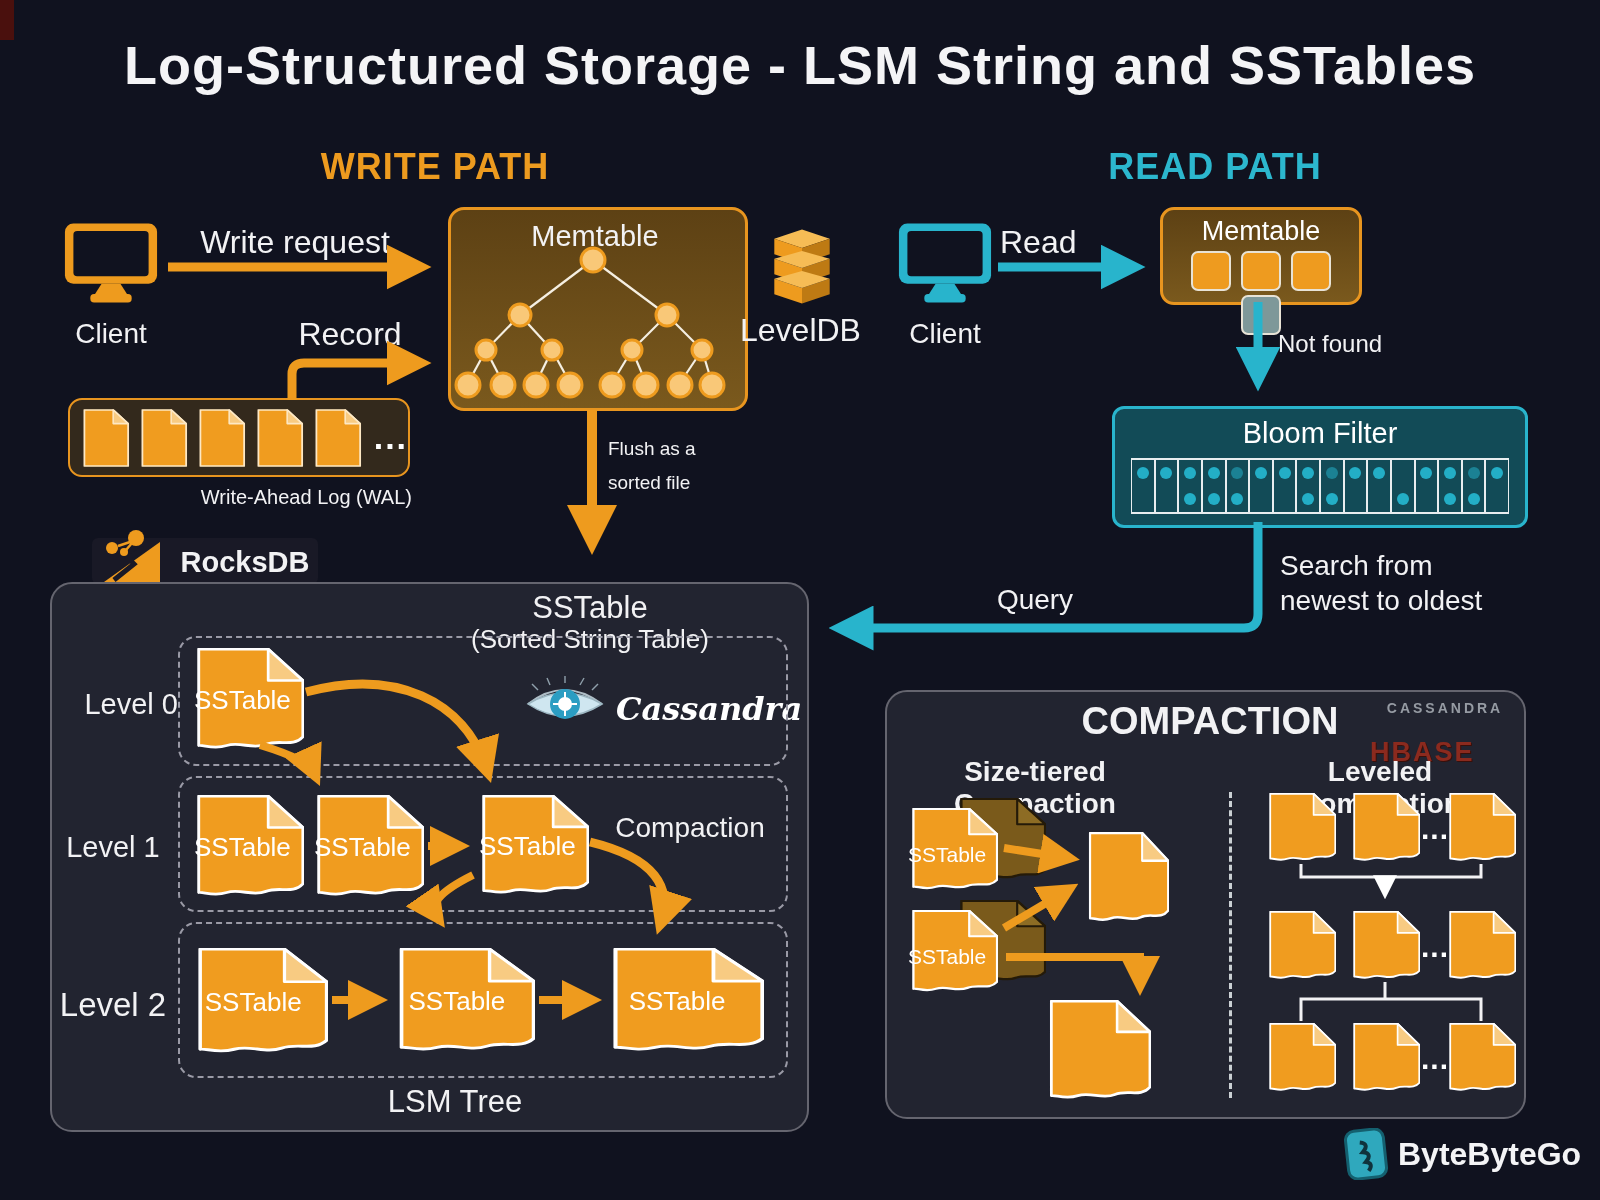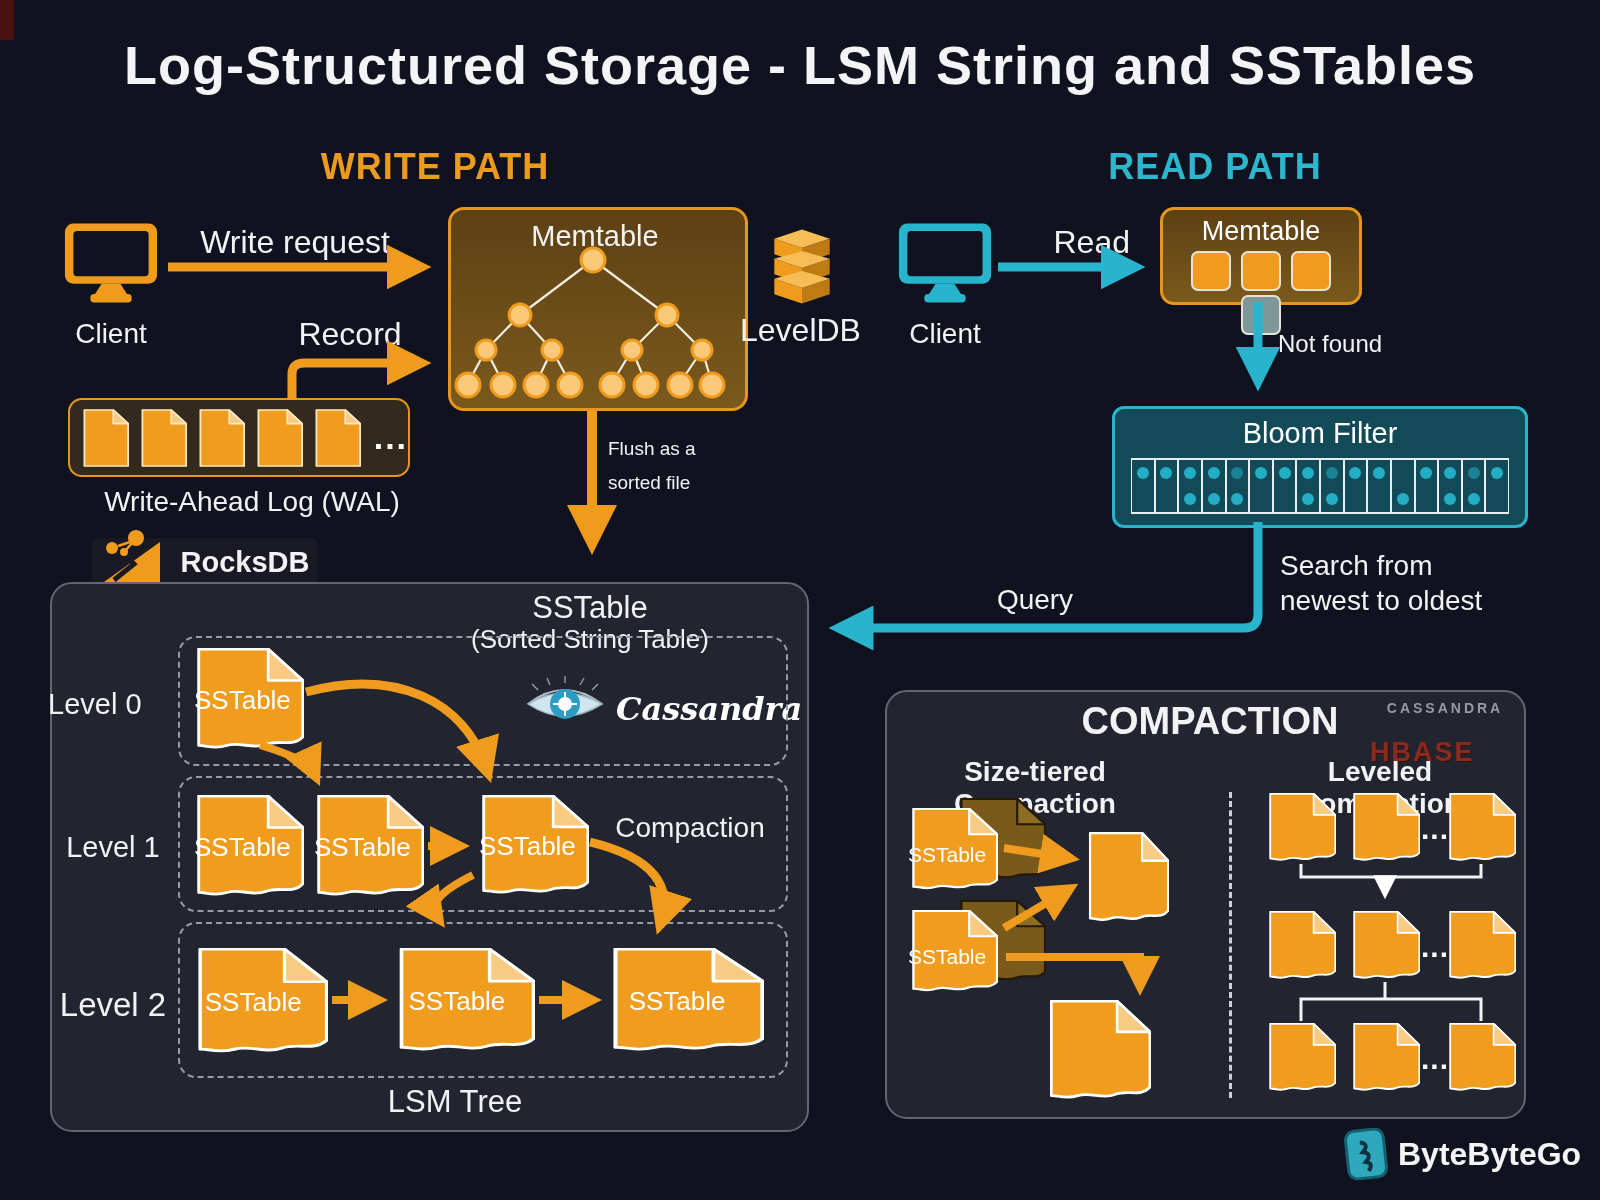--- a/index.html
+++ b/index.html
@@ -134,21 +134,21 @@
         </svg>
       <svg viewBox="0 0 80 96">
           <use href="#page-shape"></use>
         </svg>
       <svg viewBox="0 0 80 96">
           <use href="#page-shape"></use>
         </svg>
       <span class="wal-ellipsis">...</span>
     </div>
   </div>
-  <div class="abs lab" style="left:74px;top:486px;width:356px;text-align:center;font-size:28px;">Write-Ahead Log (WAL)</div>
+  <div class="abs lab" style="left:56px;top:486px;width:356px;text-align:right;font-size:20px;">Write-Ahead Log (WAL)</div>
 
   <div class="abs lab" style="left:608px;top:432px;font-size:19px;line-height:34px;">
     <div>Flush as a</div>
     <div>sorted file</div>
   </div>
 
   <div class="abs rockstab" style="left:92px;top:538px;width:226px;height:46px;"></div>
   <div class="abs" style="left:100px;top:530px;width:64px;height:54px;">
     <svg viewBox="0 0 64 54" width="64" height="54">
       <polygon points="4,52 60,52 60,12" fill="#EE9B1E"></polygon>
@@ -161,21 +161,21 @@
   </div>
   <div class="abs lab" style="left:170px;top:546px;width:150px;text-align:center;font-size:29px;font-weight:700;">RocksDB</div>
 
   <div class="abs" style="left:898px;top:222px;width:94px;height:82px;">
     <svg viewBox="0 0 100 86" width="94" height="82">
         <use href="#monitor-shape" style="--mon:#28B4CC"></use>
       </svg>
   </div>
   <div class="abs lab" style="left:880px;top:318px;width:130px;text-align:center;font-size:28px;">Client</div>
 
-  <div class="abs lab" style="left:1000px;top:224px;width:130px;text-align:right;">Read</div>
+  <div class="abs lab" style="left:1000px;top:224px;width:130px;text-align:left;">Read</div>
 
   <div class="abs membox2" style="left:1160px;top:207px;width:196px;height:92px;">
     <div style="text-align:center;font-size:27px;margin-top:6px;">Memtable</div>
     <div style="text-align:center;margin-top:4px;">
       <span class="sq o"></span><span class="sq o"></span><span class="sq o"></span><span class="sq g"></span>
     </div>
   </div>
 
   <div class="abs lab" style="left:1278px;top:330px;width:220px;font-size:24px;">Not found</div>
 
@@ -270,21 +270,21 @@
           <line x1="47" y1="30" x2="53" y2="30"></line>
         </g>
     </svg>
   </div>
   <div class="abs cassandra-word" style="left:616px;top:690px;">Cassandra</div>
 
   <div class="abs lvlbox" style="left:178px;top:636px;width:606px;height:126px;"></div>
   <div class="abs lvlbox" style="left:178px;top:776px;width:606px;height:132px;"></div>
   <div class="abs lvlbox" style="left:178px;top:922px;width:606px;height:152px;"></div>
 
-  <div class="abs lab" style="left:48px;top:688px;width:130px;text-align:left;font-size:29px;">Level 0</div>
+  <div class="abs lab" style="left:48px;top:688px;width:130px;text-align:right;font-size:29px;">Level 0</div>
   <div class="abs lab" style="left:48px;top:831px;width:130px;text-align:center;font-size:29px;">Level 1</div>
   <div class="abs lab" style="left:48px;top:986px;width:130px;text-align:center;font-size:33px;">Level 2</div>
 
   <div class="doc" style="left:192px;top:648px;width:112px;height:104px;">
     <svg viewBox="0 0 100 96" preserveAspectRatio="none">
         <use href="#doc-shape"></use>
       </svg>
     <span class="lbl">SSTable</span>
   </div>
   <div class="doc" style="left:192px;top:795px;width:112px;height:104px;">

